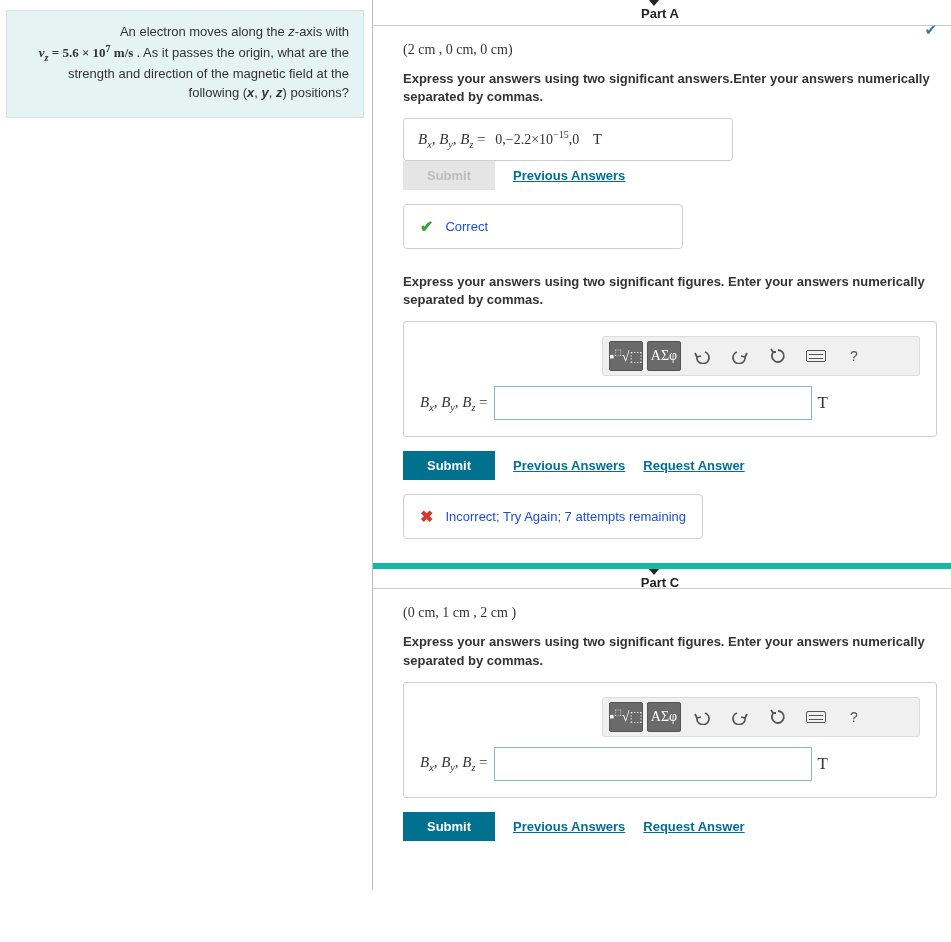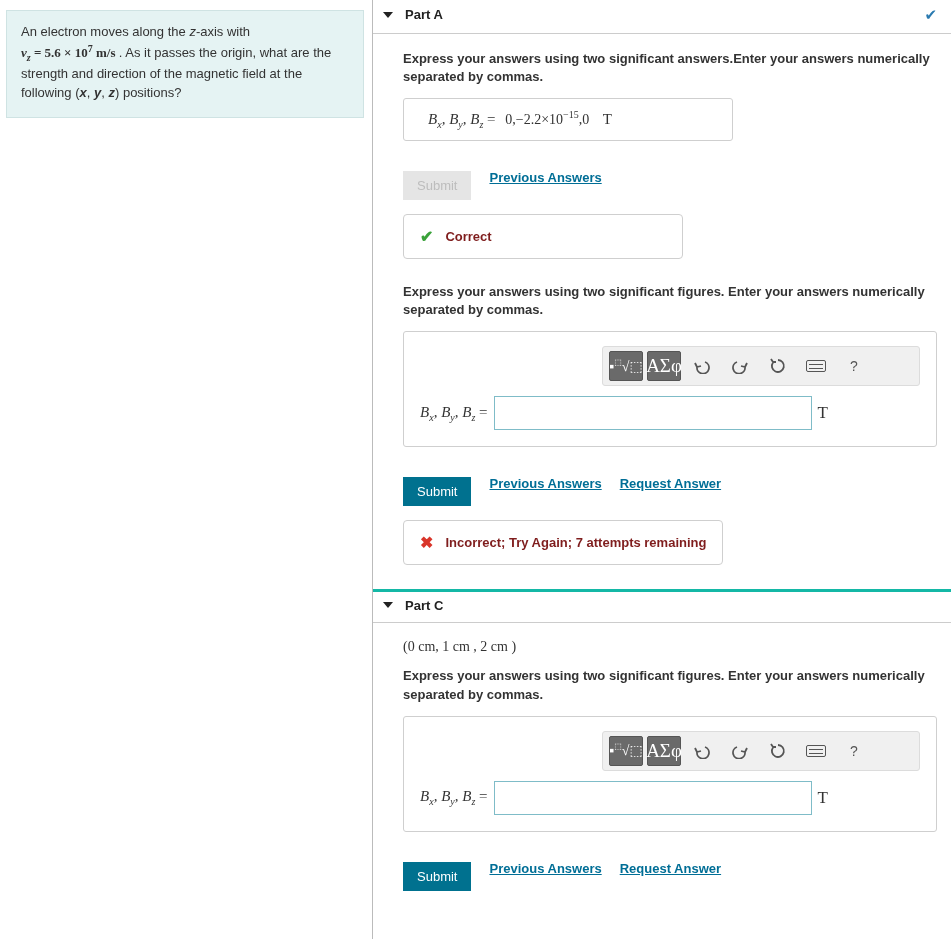--- a/index.html
+++ b/index.html
@@ -20,36 +20,38 @@
     flex: 1;
     border-left: 1px solid #bbb;
     padding: 0 14px 20px 22px;
   }
   .intro-box {
     background: #e5f3f3;
     border: 1px solid #cfe3e3;
     padding: 12px 14px 14px 14px;
     color: #333;
     line-height: 1.45;
+    text-align: right;
   }
   .intro-box .math { font-family: "Times New Roman", serif; margin-top: 48px; }
   .ital { font-style: italic; }
   .boldit { font-style: italic; font-weight: bold; }
   sub { font-size: 10px; }
   sup { font-size: 10px; }
 
   .part-header {
     display: flex;
     align-items: center;
-    height: 34px;
+    height: 26px;
     border-bottom: 1px solid #ccc;
     margin: 0 -14px 16px -22px;
     padding: 0 14px 4px 10px;
     background: #fff;
     position: relative;
+    flex-direction: column;
   }
   .part-header:first-child { border-top: none; }
   .chev-down {
     width: 0; height: 0;
     border-left: 5px solid transparent;
     border-right: 5px solid transparent;
     border-top: 6px solid #222;
     margin-right: 12px;
   }
   .part-title { font-weight: bold; font-size: 13px; color: #222; }
@@ -65,24 +67,24 @@
     font-weight: bold;
     font-size: 13px;
     color: #333;
     margin-bottom: 12px;
     line-height: 1.4;
   }
 
   .answer-closed {
     border: 1px solid #cfcfcf;
     border-radius: 3px;
-    padding: 10px 24px;
+    padding: 10px 14px;
     display: inline-block;
     min-width: 330px;
-    margin-bottom: 14px;
+    margin-bottom: 0;
   }
   .answer-closed .lhs {
     font-family: "Times New Roman", serif;
     font-style: italic;
     font-size: 15px;
   }
   .answer-closed .rhs {
     font-family: "Times New Roman", serif;
     font-size: 14px;
     margin-left: 6px;
@@ -91,25 +93,24 @@
     font-family: "Times New Roman", serif;
     font-size: 15px;
     margin-left: 10px;
   }
 
   .btn-row { display: flex; align-items: center; gap: 18px; margin-bottom: 14px; }
   .btn-submit {
     background: #00718f;
     color: #fff;
     border: none;
-    padding: 7px 14px;
+    padding: 7px 24px;
     font-size: 13px;
-    font-weight: normal;
+    font-weight: bold;
     cursor: pointer;
-    margin-top: 16px;
   }
   .btn-submit:disabled {
     background: #e5e5e5;
     color: #bdbdbd;
     cursor: default;
   }
   .link {
     color: #006e96;
     text-decoration: underline;
     font-weight: bold;
@@ -122,21 +123,21 @@
     border: 1px solid #cfcfcf;
     border-radius: 4px;
     padding: 12px 16px;
     display: inline-flex;
     align-items: center;
     gap: 12px;
     min-width: 260px;
   }
   .fb-icon-correct { color: #3aa23a; font-size: 16px; font-weight: bold; }
   .fb-icon-wrong { color: #d9352a; font-size: 16px; font-weight: bold; }
-  .fb-text { font-weight: bold; font-size: 13px; color: #7f1d1d; }
+  .fb-text { font-weight: normal; font-size: 13px; color: #1d4ed8; }
 
   .answer-open {
     border: 1px solid #cfcfcf;
     border-radius: 3px;
     padding: 14px 16px 16px 16px;
     margin-bottom: 14px;
   }
   .toolbar {
     display: flex;
     align-items: center;
@@ -155,21 +156,21 @@
     border-radius: 2px;
     display: flex; align-items: center; justify-content: center;
     color: #fff; font-size: 14px;
     cursor: pointer;
   }
   .tool-btn.light {
     background: transparent;
     border: none;
     color: #555;
   }
-  .tool-greek { font-family: "Times New Roman", serif; font-size: 19px; }
+  .tool-greek { font-family: "Times New Roman", serif; font-size: 14px; }
   .tool-templates { font-family: "Times New Roman", serif; font-size: 14px; }
   .kbd-icon {
     width: 20px; height: 12px;
     border: 1.5px solid #555;
     border-radius: 2px;
     position: relative;
   }
   .kbd-icon::before, .kbd-icon::after {
     content:""; position:absolute; left:2px; right:2px; height:1px; background:#555;
   }
@@ -213,20 +214,21 @@
   </div>
 
   <div class="right-col">
 
     <div class="part-header">
       <span class="chev-down"></span>
       <span class="part-title">Part A</span>
       <span class="part-check">✔</span>
     </div>
     <div class="part-body">
+      <div class="coords">(2 cm , 0 cm, 0 cm)</div>
       <div class="instr">Express your answers using two significant answers.Enter your answers numerically separated by commas.</div>
 
       <div class="answer-closed">
         <span class="lhs">
           <span>B</span><sub>x</sub>, <span>B</span><sub>y</sub>, <span>B</span><sub>z</sub>
           <span style="font-style:normal"> = </span>
         </span>
         <span class="rhs" style="font-style:normal">
           <span>0,−2.2×10</span><sup>−15</sup><span>,0</span>
         </span>
@@ -291,21 +293,21 @@
         <a class="link">Previous Answers</a>
         <a class="link">Request Answer</a>
       </div>
 
       <div class="feedback-box">
         <span class="fb-icon-wrong">✖</span>
         <span class="fb-text">Incorrect; Try Again; 7 attempts remaining</span>
       </div>
     </div>
 
-    <div class="part-header" style="border-top:3px solid #14b8a6;">
+    <div class="part-header" style="border-top:6px solid #14b8a6;">
       <span class="chev-down"></span>
       <span class="part-title">Part C</span>
     </div>
     <div class="part-body">
       <div class="coords">(0 cm, 1 cm , 2 cm )</div>
       <div class="instr">Express your answers using two significant figures. Enter your answers numerically separated by commas.</div>
 
       <div class="answer-open">
         <div class="toolbar">
           <div class="tool-btn">

